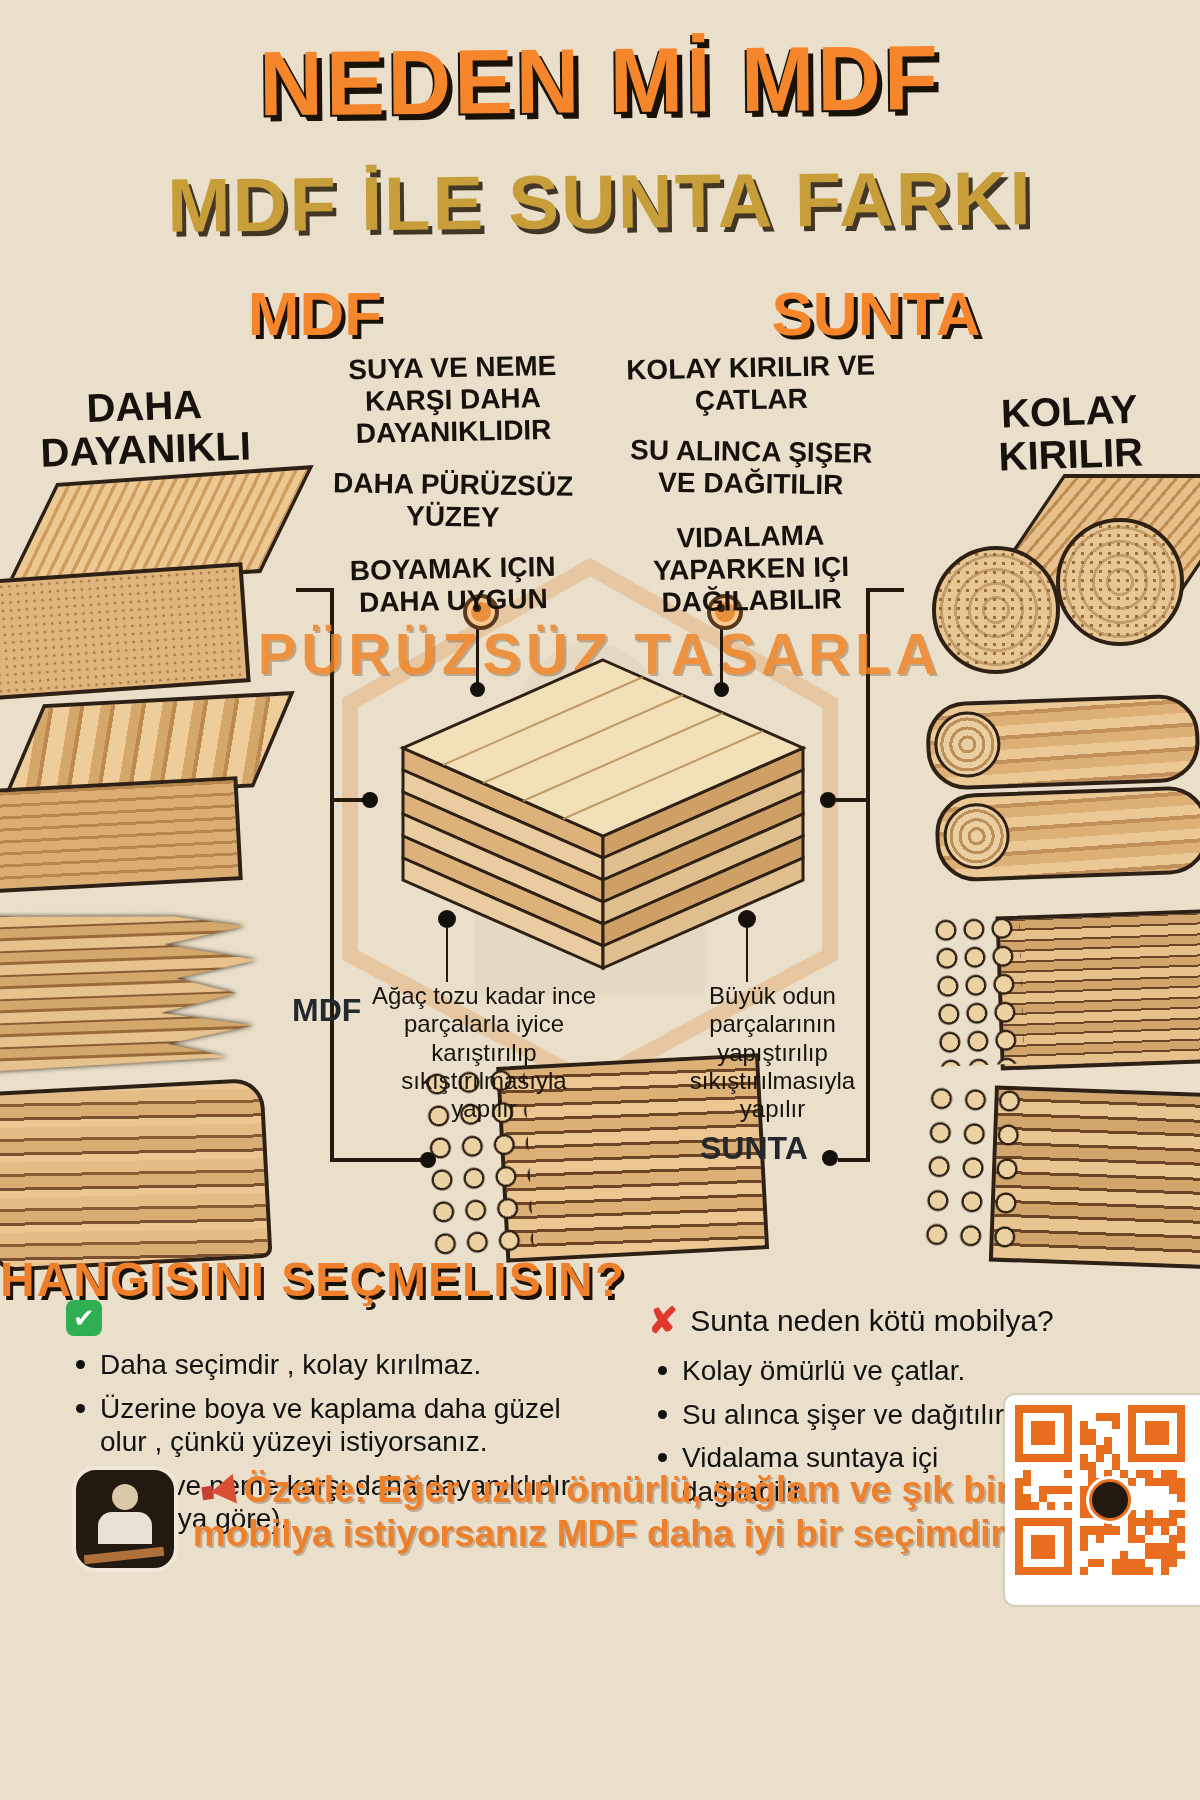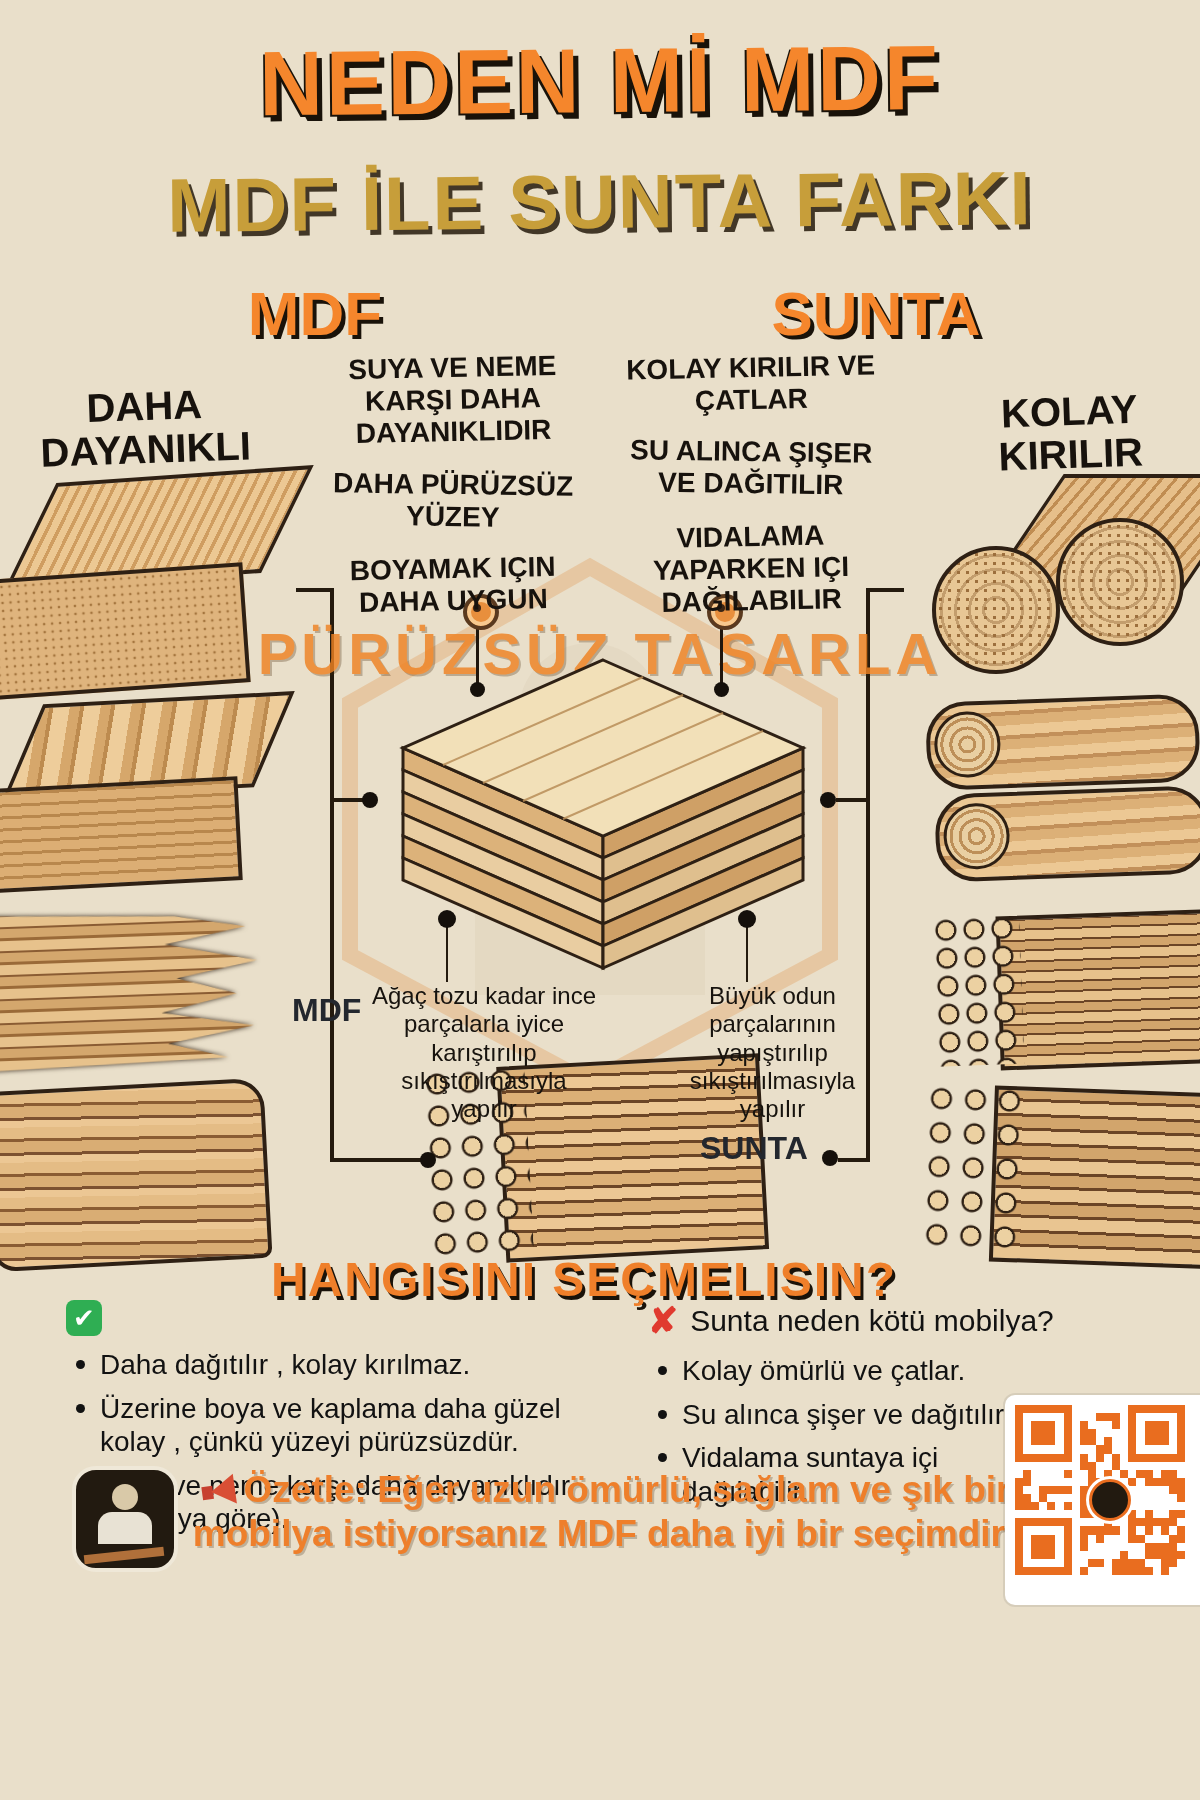--- a/index.html
+++ b/index.html
@@ -56,21 +56,21 @@
          background:repeating-linear-gradient(178deg,#ecc894 0 10px,#c2905a 10px 14px,#dcb077 14px 24px); }
   .log::before { content:""; position:absolute; left:4px; top:6px; width:60px; height:60px;
                  border-radius:50%; border:3px solid #2e2014;
                  background:repeating-radial-gradient(circle,#e9cfa2 0 6px,#bd8f58 6px 9px); }
   .stick-ends { position:absolute; background-image:radial-gradient(circle at 50% 50%, #ecd1a2 0 8px, #2e2014 8px 10px, transparent 11px);
                 background-size:28px 28px; z-index:2; }
   .stick-body { position:absolute; border:4px solid #2e2014;
                 background:repeating-linear-gradient(0deg,#e6c18b 0 9px,#6b4526 9px 11px,#d2a56c 11px 19px,#6b4526 19px 21px); }
 
   
-  .choice-heading { left:0; top:1252px; width:1168px; text-align:center; font-size:48px; font-weight:bold;
+  .choice-heading { left:0; top:1252px; width:1168px; font-size:48px; font-weight:bold;
                     color:#ef7f2a; letter-spacing:2px; text-shadow:3px 4px 0 #191209; z-index:8; }
   .list { z-index:8; color:#121212; }
   .list-title { display:flex; align-items:center; font-size:30px; margin-bottom:12px; }
   .check-box { display:inline-flex; width:36px; height:36px; background:#2fae53; color:#fff; border-radius:8px;
                align-items:center; justify-content:center; font-size:26px; margin-right:12px; flex:0 0 auto; }
   .cross-mark { color:#e03a2f; font-size:36px; font-weight:bold; margin-right:12px; flex:0 0 auto; }
   .list ul { list-style:none; margin:0; padding:0 0 0 8px; }
   .list li { position:relative; padding-left:26px; font-size:28px; line-height:1.2; margin-bottom:10px; }
   .list li::before { content:""; position:absolute; left:2px; top:12px; width:9px; height:9px;
                      border-radius:50%; background:#121212; }
@@ -232,22 +232,22 @@
   <div class="abs maker-desc" style="left:368px;top:982px;width:232px">Ağaç tozu kadar ince parçalarla iyice karıştırılıp sıkıştırılmasıyla yapılır</div>
   <div class="abs maker-label" style="left:700px;top:1130px">SUNTA</div>
 
   <div class="abs choice-heading">HANGISINI SEÇMELISIN?</div>
 
   <div class="abs list" style="left:66px;top:1300px;width:530px">
     <div class="list-title">
       <span class="check-box">✔</span>
     </div>
     <ul>
-      <li>Daha dağıtılır , kolay kırılmaz.</li>
-      <li>Üzerine boya ve kaplama daha güzel kolay , çünkü yüzeyi pürüzsüzdür.</li>
+      <li>Daha seçimdir , kolay kırılmaz.</li>
+      <li>Üzerine boya ve kaplama daha güzel olur , çünkü yüzeyi istiyorsanız.</li>
       <li>Suya ve neme karşı daha dayanıklıdır (suntaya göre).</li>
     </ul>
   </div>
 
   <div class="abs list" style="left:648px;top:1300px;width:420px">
     <div class="list-title">
       <span class="cross-mark">✘</span>
       <span>Sunta neden kötü mobilya?</span>
     </div>
     <ul>

